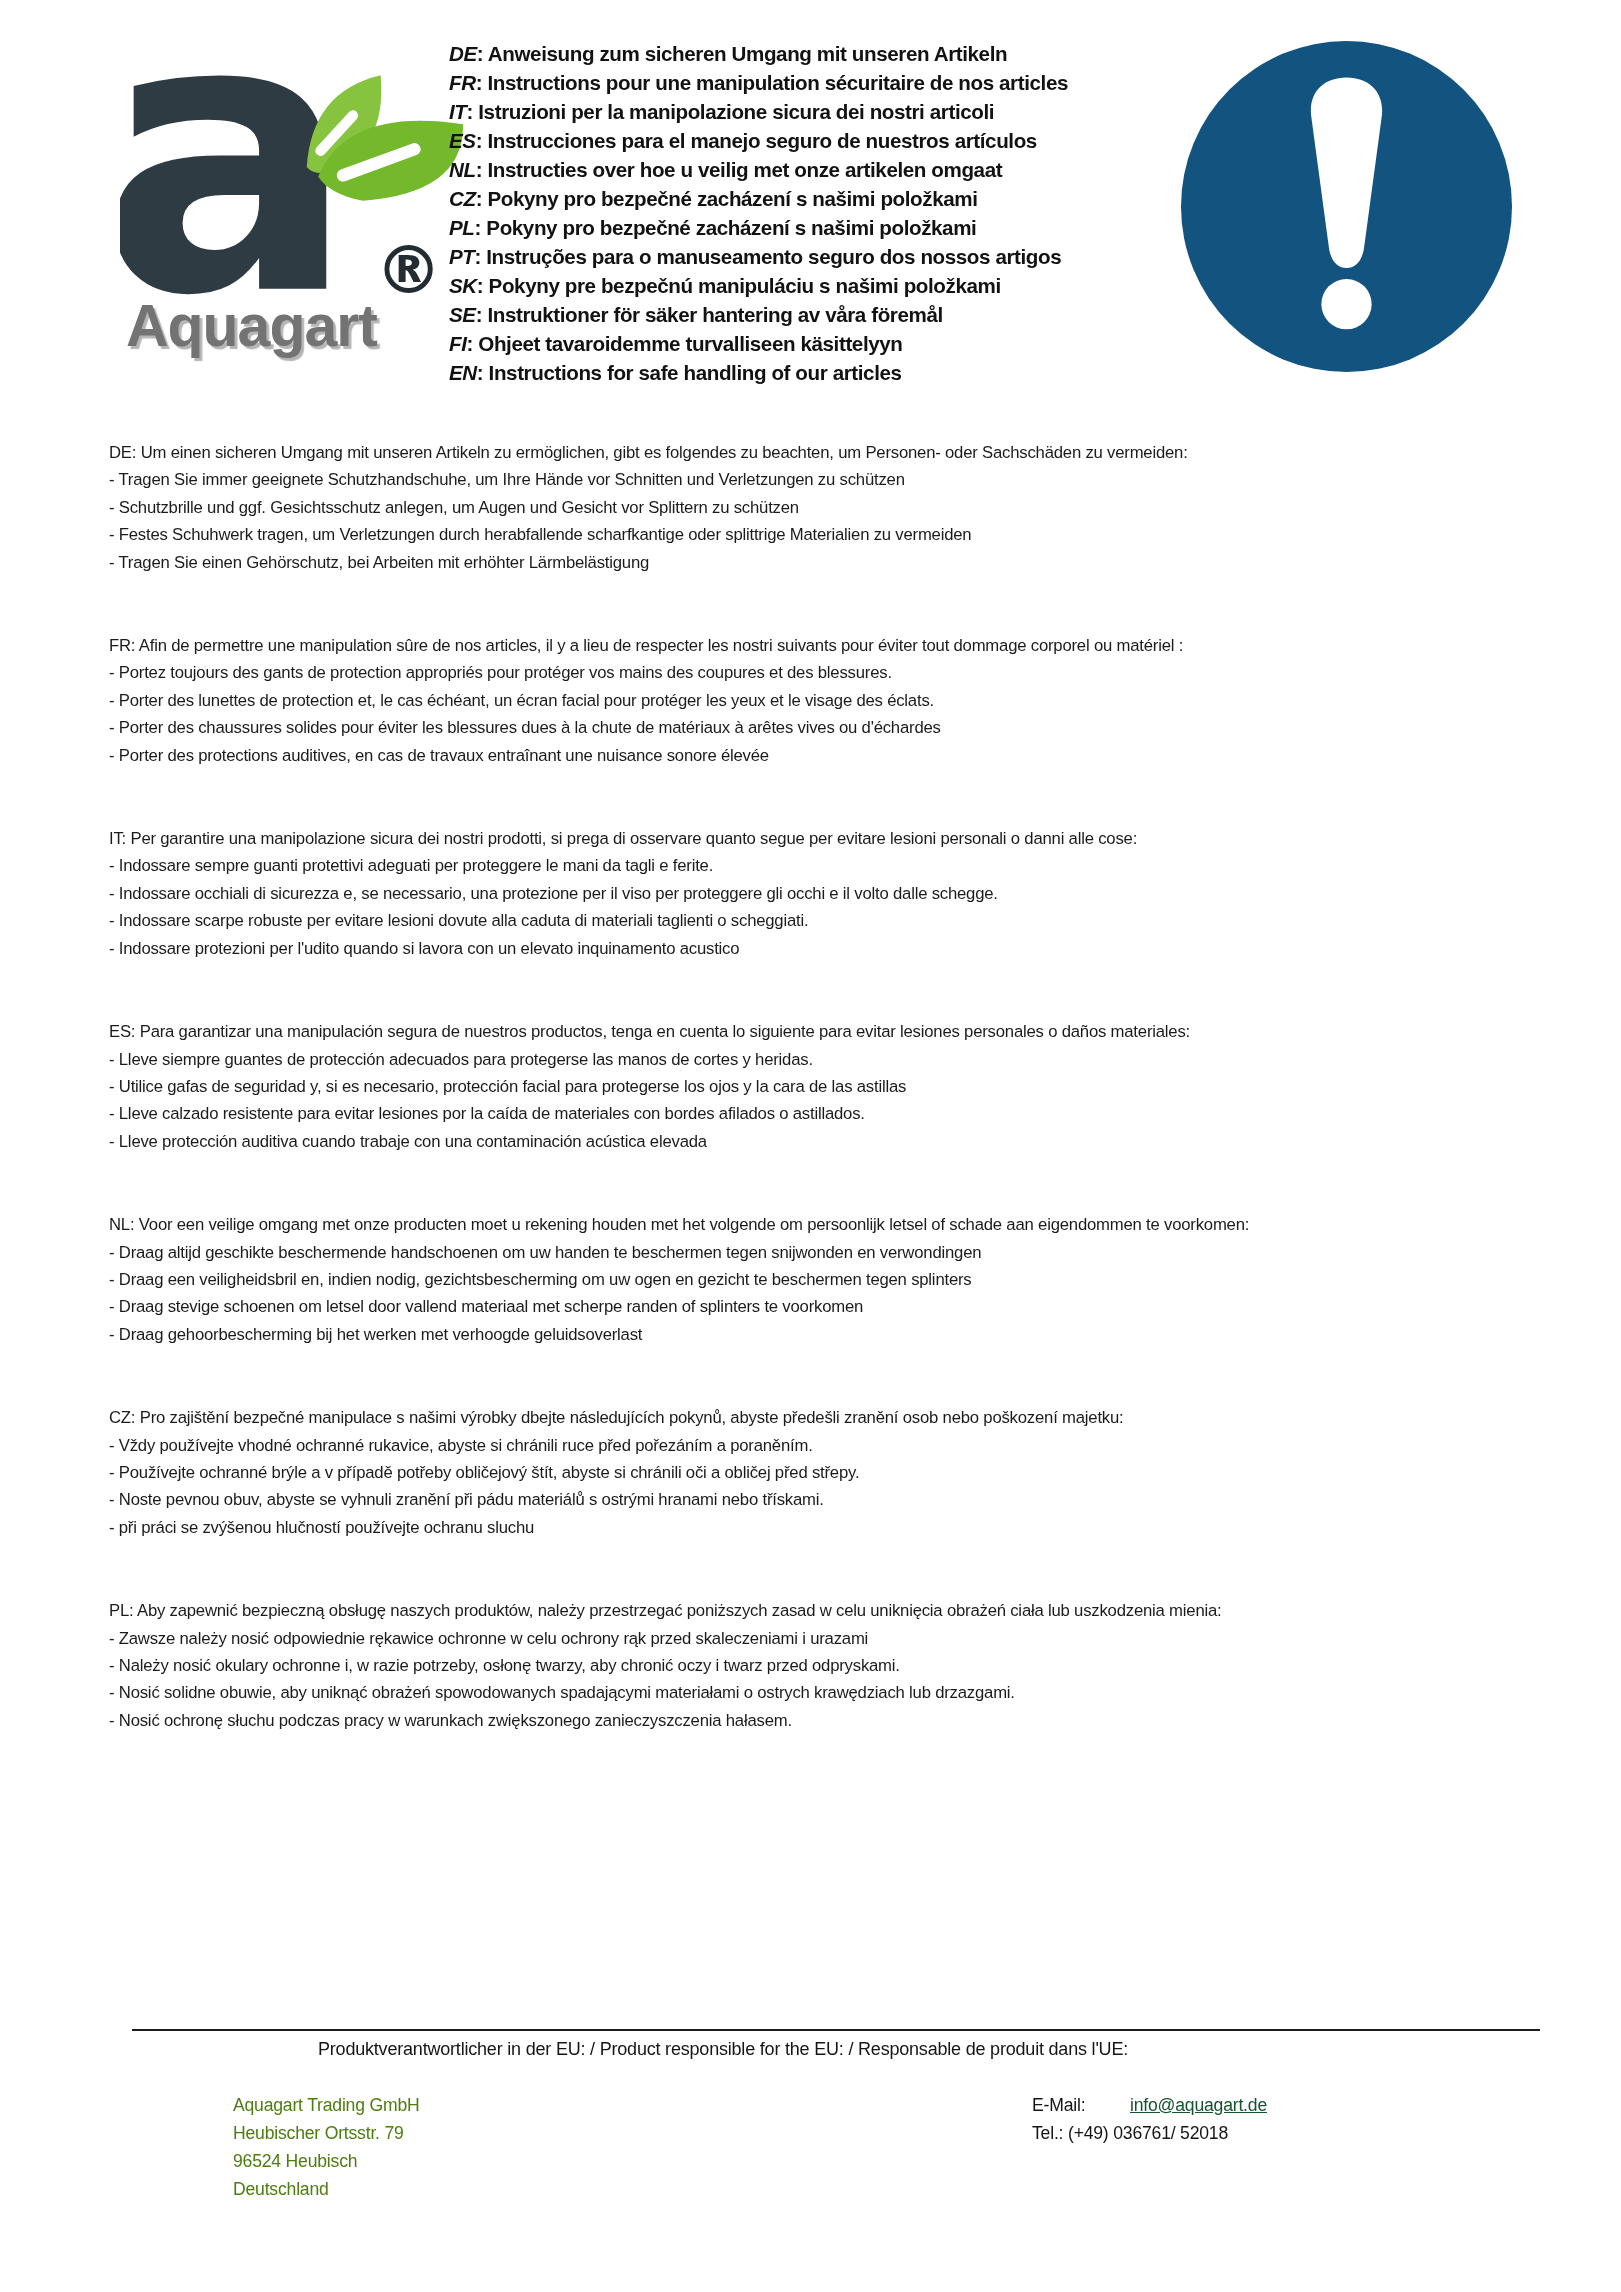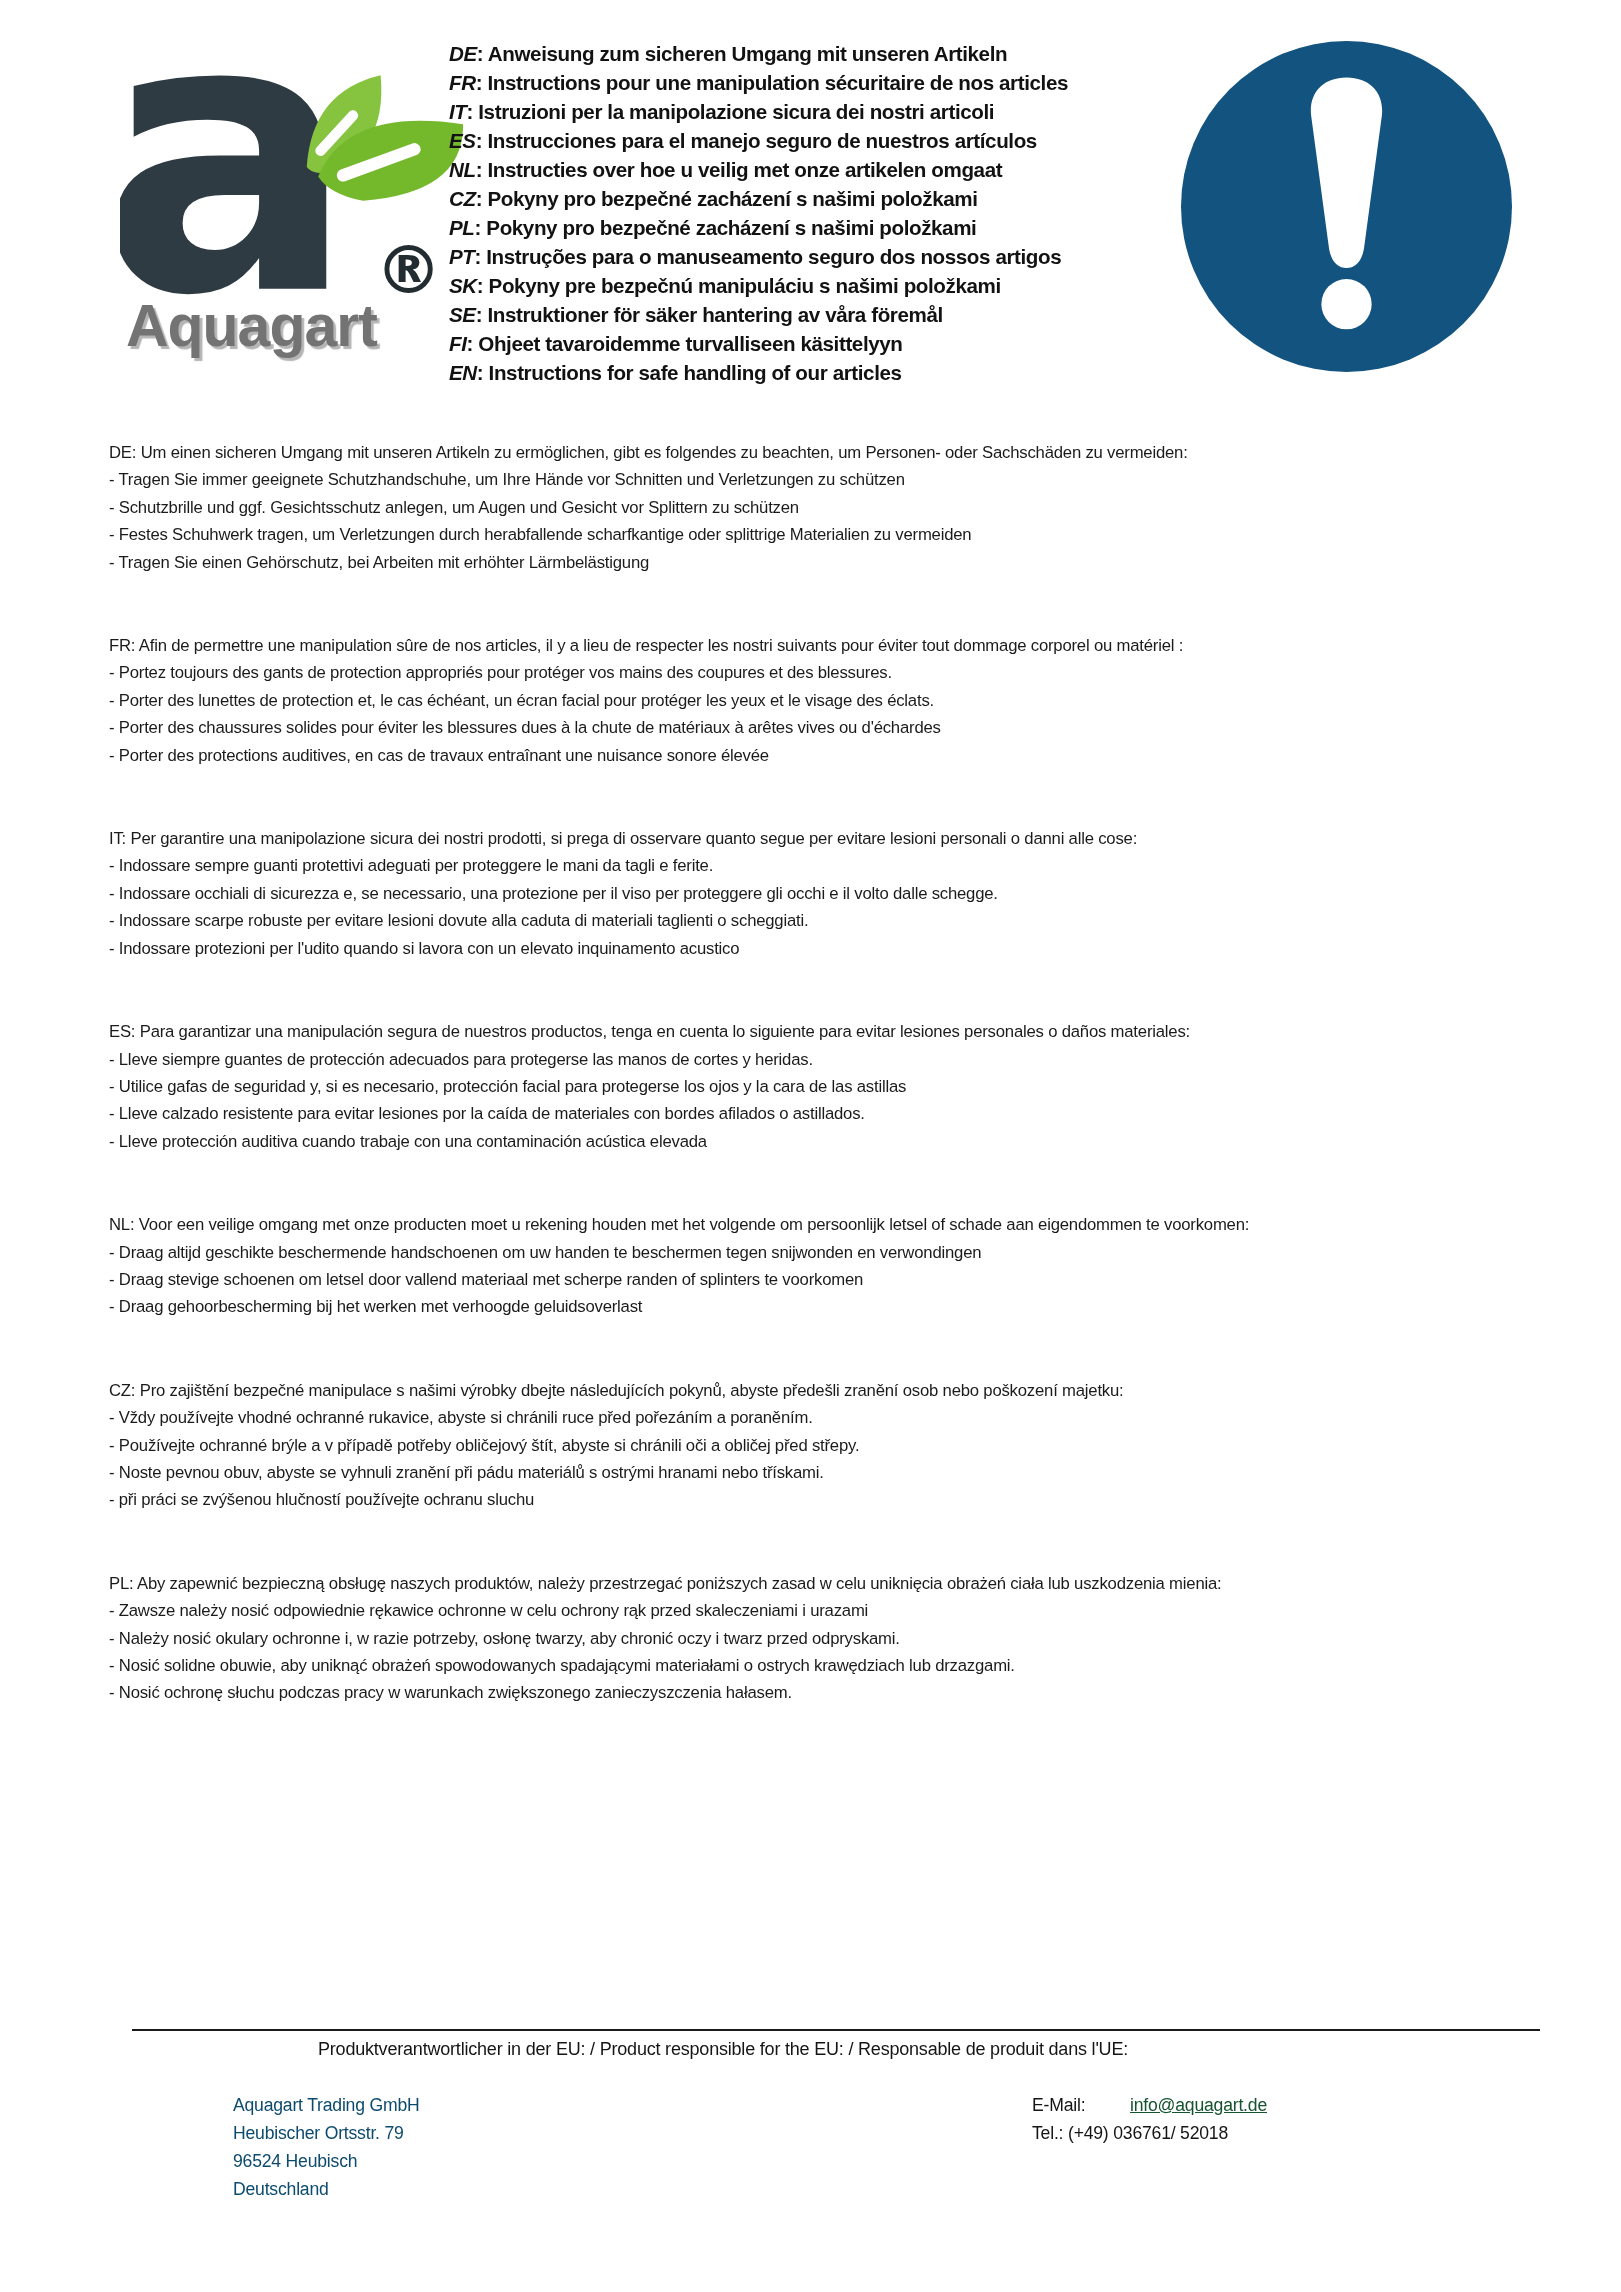--- a/index.html
+++ b/index.html
@@ -43,21 +43,21 @@
   
   .footer-divider {
     position:absolute; left:132px; top:2029px; width:1408px; height:0;
     border-top:2px solid #1a1a1a;
   }
   .footer-heading {
     position:absolute; left:0; top:2039px; width:1446px;
     text-align:center; font-size:18px; letter-spacing:-0.2px; color:#151515;
   }
   .company-block { position:absolute; left:233px; top:2091px; }
-  .company-block div { font-size:17.6px; line-height:28px; letter-spacing:-0.2px; color:#0c4a6e; }
+  .company-block div { font-size:17.6px; line-height:28px; letter-spacing:-0.2px; color:#4d7c0f; }
   .contact-block { position:absolute; left:1032px; top:2091px; }
   .contact-block div { font-size:17.6px; line-height:28px; letter-spacing:-0.2px; color:#151515; }
   .email-link { color:#14532d; text-decoration:underline; cursor:pointer;margin-left:40px; }
 </style>
 </head>
 <body>
 
 <div class="logo-block">
   <svg class="logo-mark" viewBox="0 0 360 252" aria-hidden="true">
     <text x="-22" y="246" font-size="400" font-weight="bold" font-family="DejaVu Sans, sans-serif" fill="#2e3b43">a</text>
@@ -193,20 +193,21 @@
           <p>- Lleve protección auditiva cuando trabaje con una contaminación acústica elevada</p>
         </div>
     </div>
 
     <div class="lang-section">
       <p>NL: Voor een veilige omgang met onze producten moet u rekening houden met het volgende om persoonlijk letsel of schade aan eigendommen te voorkomen:</p>
       <div>
 
           <p>- Draag altijd geschikte beschermende handschoenen om uw handen te beschermen tegen snijwonden en verwondingen</p>
 
+          <p>- Draag een veiligheidsbril en, indien nodig, gezichtsbescherming om uw ogen en gezicht te beschermen tegen splinters</p>
 
           <p>- Draag stevige schoenen om letsel door vallend materiaal met scherpe randen of splinters te voorkomen</p>
 
           <p>- Draag gehoorbescherming bij het werken met verhoogde geluidsoverlast</p>
         </div>
     </div>
 
     <div class="lang-section">
       <p>CZ: Pro zajištění bezpečné manipulace s našimi výrobky dbejte následujících pokynů, abyste předešli zranění osob nebo poškození majetku:</p>
       <div>

